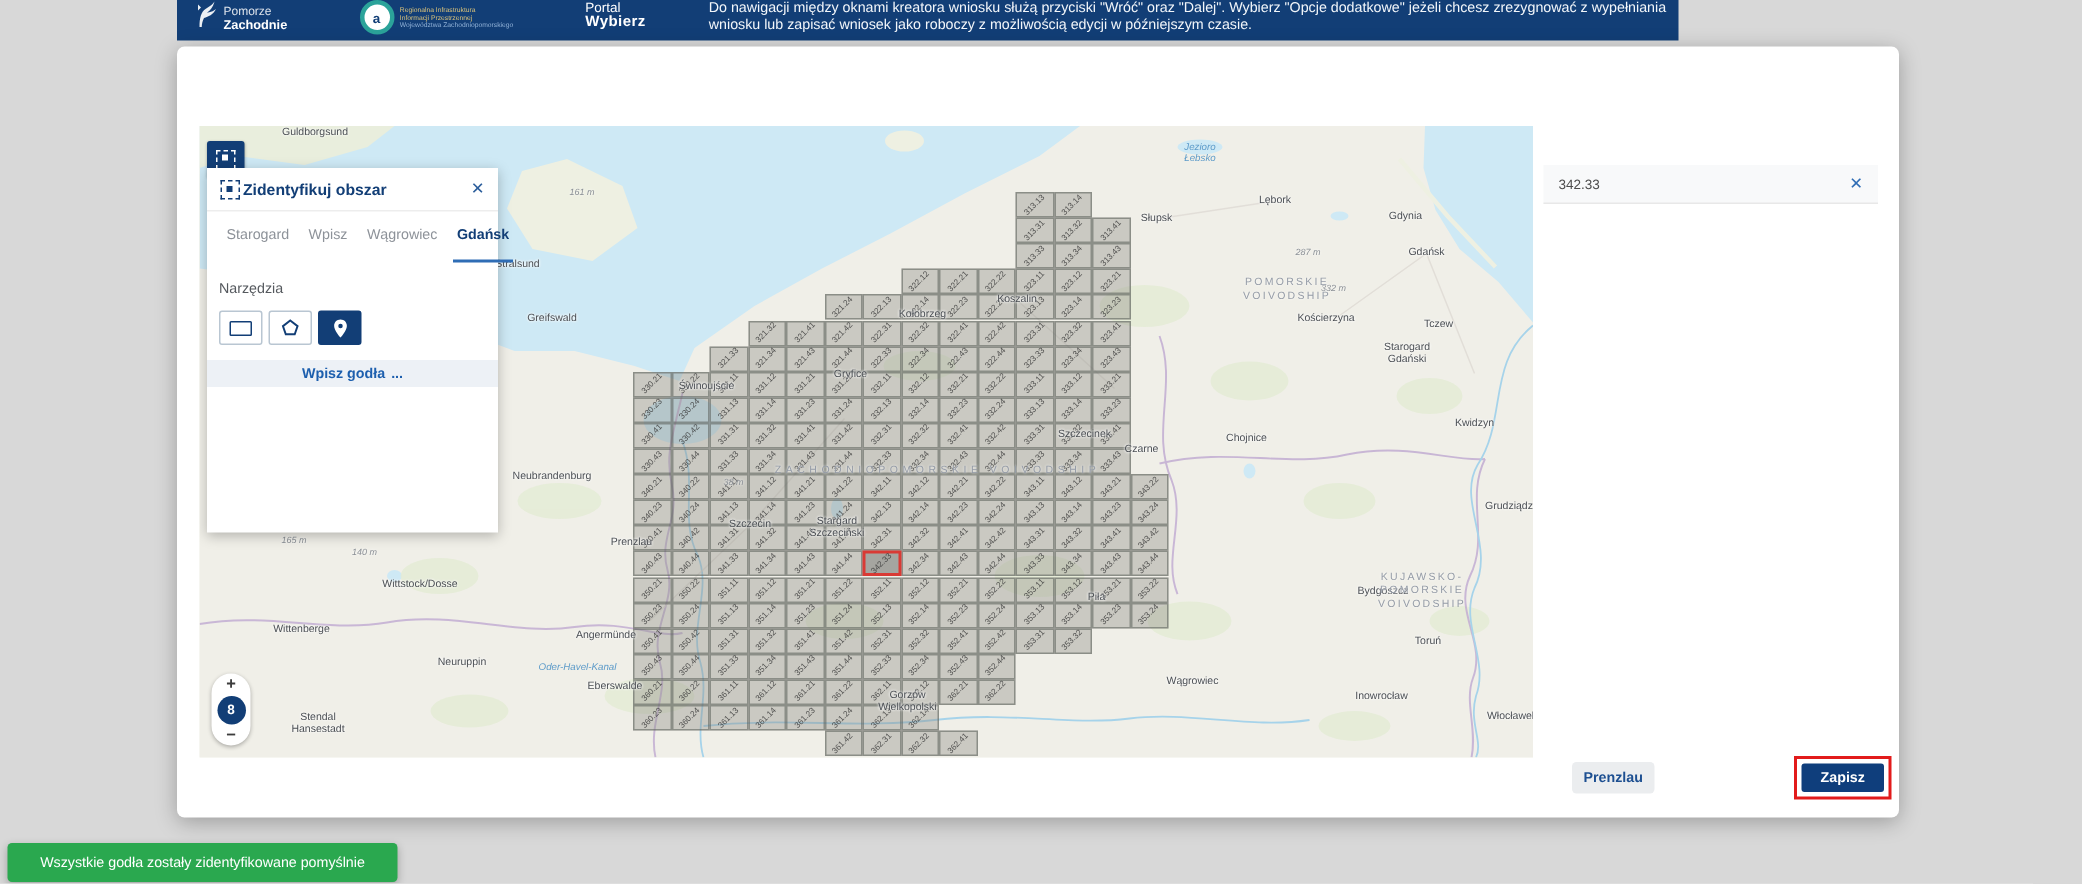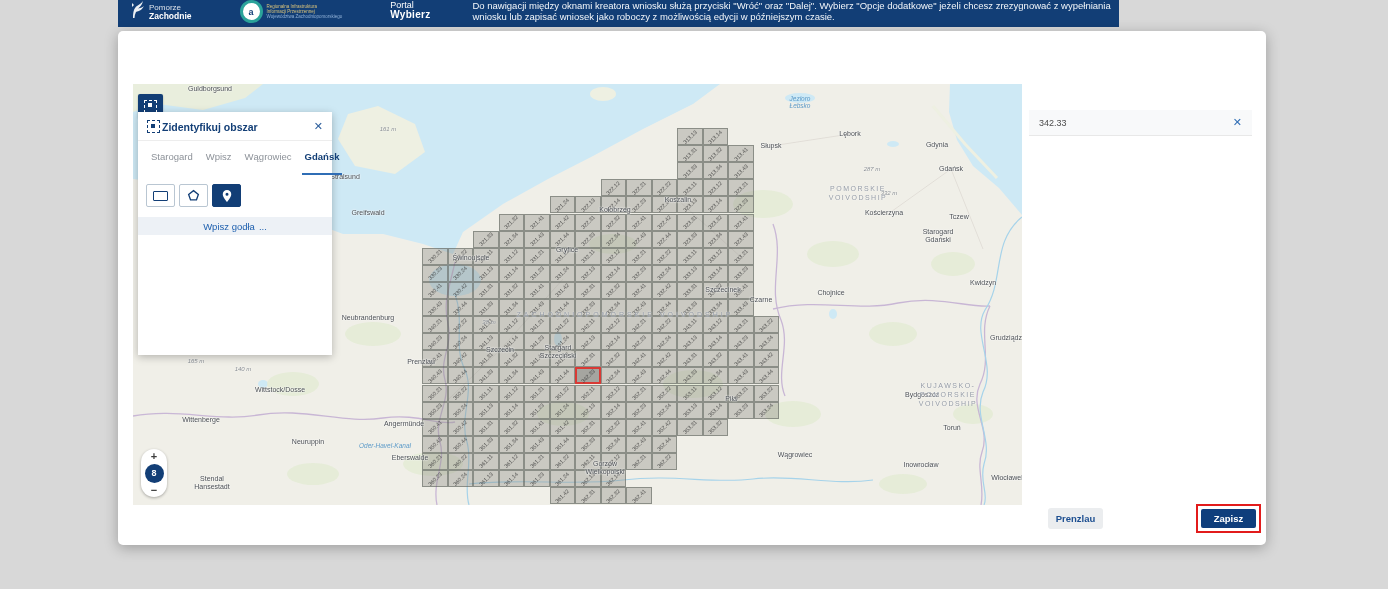--- a/index.html
+++ b/index.html
@@ -57,21 +57,21 @@
   .tabs{display:flex;gap:13px;padding:10px 0 0 13px;height:24px;}
   .tab{font-size:9.5px;color:#8d9299;cursor:pointer;position:relative;padding-bottom:7px;}
   .tab.active{color:#123e76;font-weight:bold;}
   .tab.active:after{content:"";position:absolute;left:-3px;right:-3px;bottom:0;height:2px;background:#2f6db5;}
   .tools-label{padding:12px 0 0 8px;font-size:9.5px;color:#55595e;}
   .tools{display:flex;gap:4px;padding:9px 0 0 8px;}
   .tool{width:29px;height:23px;border:1px solid #b9c6d2;border-radius:2px;background:#fff;display:flex;align-items:center;justify-content:center;cursor:pointer;box-sizing:border-box;}
   .tool.active{background:#123e76;border-color:#123e76;}
   .rect-ico{width:13px;height:8px;border:1.5px solid #123e76;border-radius:1px;}
   .enter-codes{margin-top:10px;background:#edf1f6;height:18px;display:flex;align-items:center;justify-content:center;gap:4px;cursor:pointer;}
-  .enter-codes span{font-size:9.5px;font-weight:normal;color:#1d5fae;}
+  .enter-codes span{font-size:9.5px;font-weight:bold;color:#1d5fae;}
 
   
   .sb-remove{position:absolute;left:911px;top:50px;width:223px;height:26px;background:#0f3e7c;border:none;border-radius:3px;color:#fff;font-weight:bold;font-size:9.5px;font-family:inherit;cursor:pointer;}
   .sb-list{position:absolute;left:911px;top:79px;width:223px;}
   .sb-item{height:26px;background:#f8f9fa;border-bottom:1px solid #e8e8e8;display:flex;align-items:center;padding:0 10px;box-sizing:border-box;}
   .sb-item-label{flex:1;font-size:9px;color:#4c4c4c;}
   .sb-item-x{color:#2f6db5;font-size:11px;cursor:pointer;}
 
   
   .btn-close{position:absolute;left:930px;top:477px;width:55px;height:21px;background:#ebedef;border:none;border-radius:3px;color:#1d4f91;font-weight:bold;font-size:9.5px;font-family:inherit;cursor:pointer;}
@@ -914,20 +914,21 @@
           <div class="dash-ico navy"></div>
           <div class="panel-title">Zidentyfikuj obszar</div>
           <div class="panel-x">✕</div>
         </div>
         <div class="tabs">
             <span class="tab">Starogard</span>
             <span class="tab">Wpisz</span>
             <span class="tab">Wągrowiec</span>
             <span class="tab active">Gdańsk</span>
           </div>
+        <div class="tools-label">Narzędzia</div>
         <div class="tools">
             <div class="tool">
               <div class="rect-ico"></div>
             </div>
             <div class="tool">
               <svg width="13" height="13" viewBox="0 0 24 24">
                 <polygon points="12,3 21,10 17.5,20 6.5,20 3,10" fill="none" stroke="#123e76" stroke-width="2.4"></polygon>
               </svg>
             </div>
             <div class="tool active">
@@ -949,14 +950,15 @@
           <span class="sb-item-x">✕</span>
         </div>
       </div>
 
     <button class="btn-close">Prenzlau</button>
     <div class="save-annot">
       <button class="btn-save">Zapisz</button>
     </div>
   </div>
 
+  <div class="toast">Wszystkie godła zostały zidentyfikowane pomyślnie</div>
 
 </div>
 
 </body></html>

